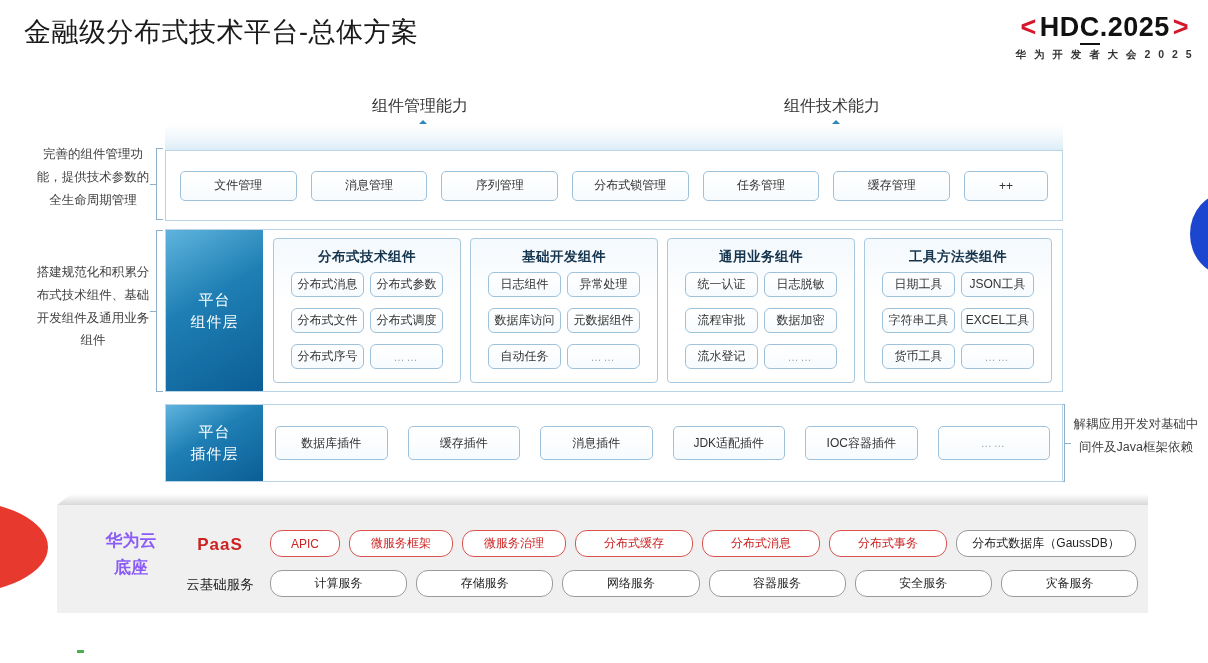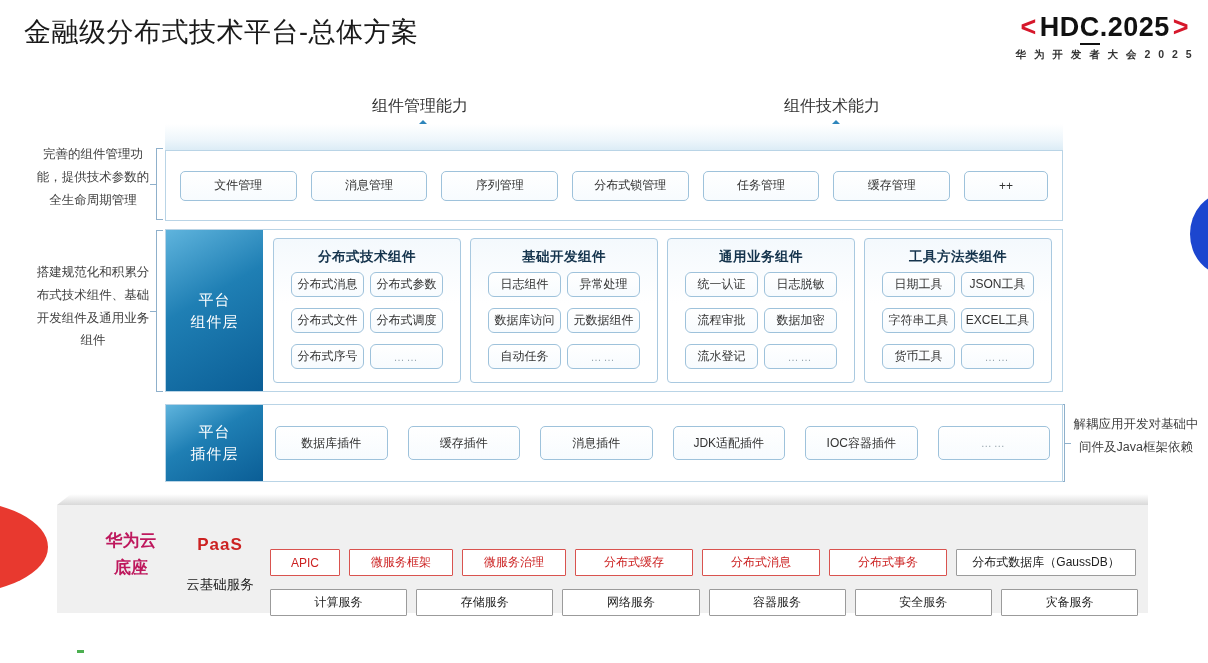--- a/index.html
+++ b/index.html
@@ -131,35 +131,35 @@
     position:absolute;left:57px;top:494px;width:1091px;height:11px;
     background:linear-gradient(180deg,#ffffff 0%,#d9d9d9 100%);
     clip-path:polygon(14px 0,100% 0,100% 100%,0 100%);
   }
   .base{
     position:absolute;left:57px;top:505px;width:1091px;height:108px;
     background:#f0f0f0;
   }
   .base-title{
     position:absolute;left:76px;top:527px;width:110px;
-    font-size:17px;font-weight:bold;color:#be185d;text-align:center;
+    font-size:17px;font-weight:bold;color:#8b5cf6;text-align:center;
     line-height:1.6;
   }
   .base-rowlabel{
     position:absolute;font-weight:bold;text-align:center;white-space:nowrap;
   }
   #paas-label{left:172px;top:535px;width:96px;font-size:17px;color:#cc2222;letter-spacing:1px;}
   #iaas-label{left:172px;top:576px;width:96px;font-size:13.5px;color:#222;font-weight:normal;}
 
   .base-row{position:absolute;display:flex;gap:9px;}
   .base-chip{
-    border:1px solid #9b9b9b;background:#ffffff;border-radius:1px;
+    border:1px solid #9b9b9b;background:#ffffff;border-radius:12px;
     font-size:12px;color:#222;
     display:flex;align-items:center;justify-content:center;
-    box-sizing:border-box;white-space:nowrap;margin-top:19px;
+    box-sizing:border-box;white-space:nowrap;
   }
   .base-chip.red{border-color:#d9534f;color:#cc2222;}
 
   #paas-row{left:270px;top:530px;width:858px;height:27px;}
   #paas-row .base-chip{height:27px;}
   #iaas-row{left:270px;top:570px;width:868px;height:27px;}
   #iaas-row .base-chip{height:27px;flex:1;}
 </style>
 </head>
 <body>

